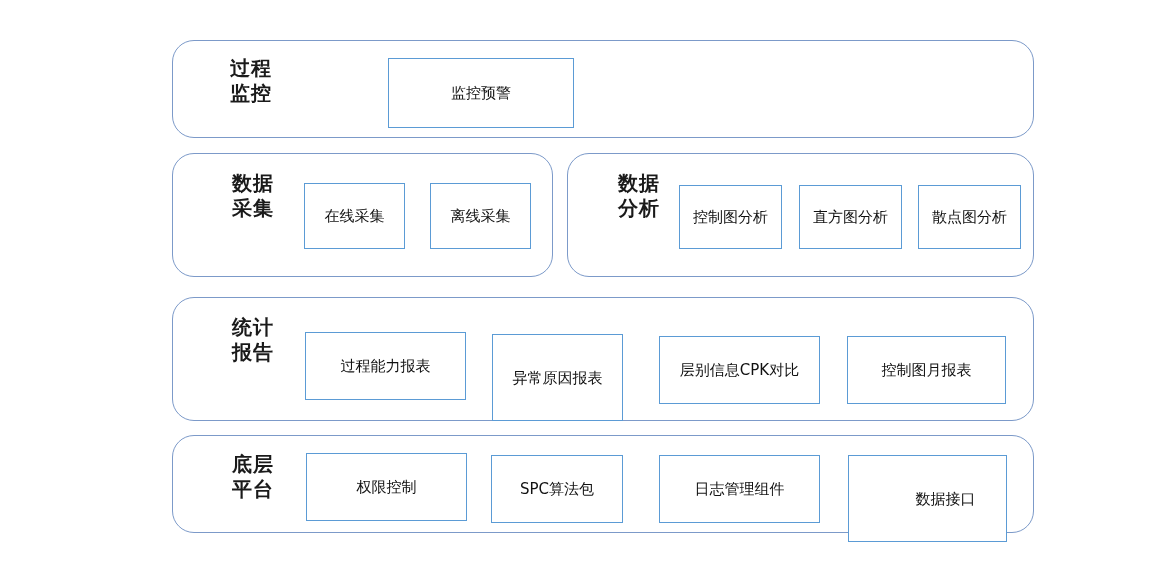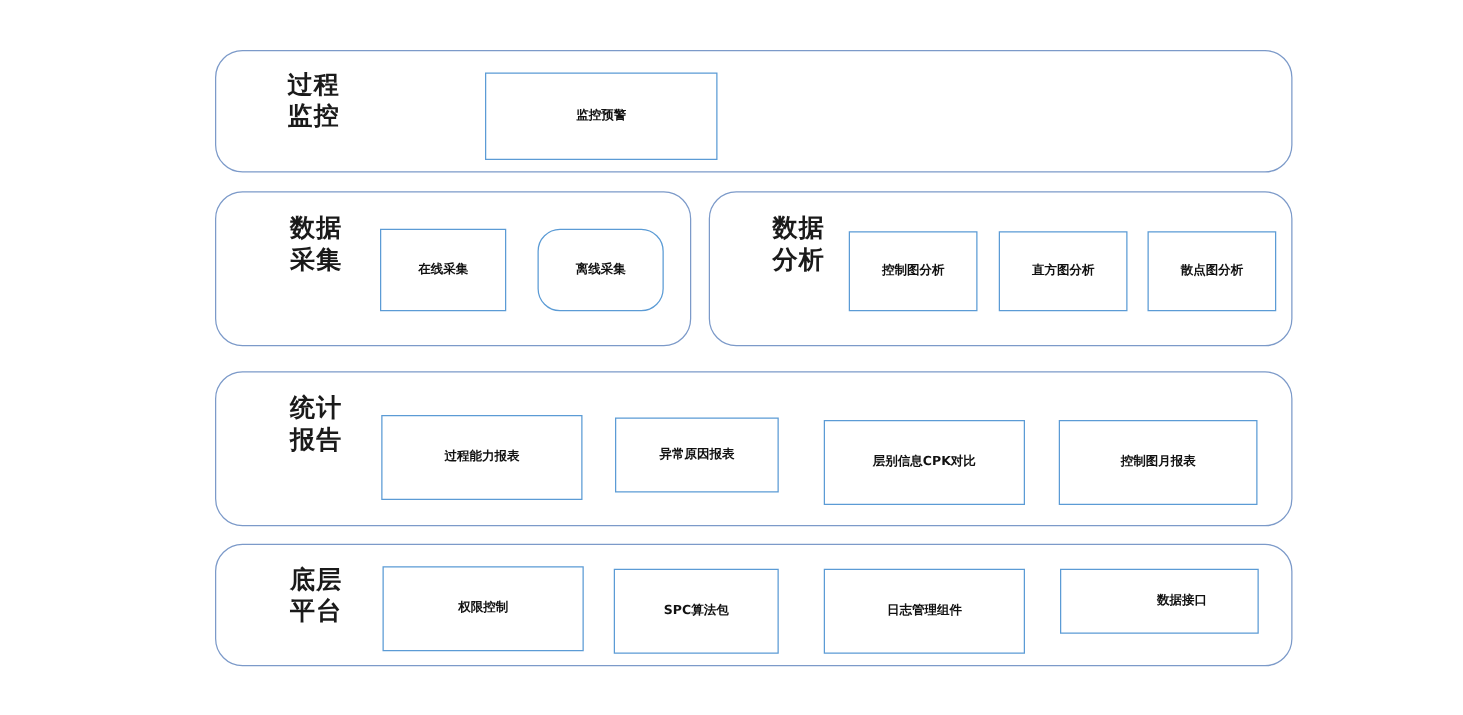--- a/index.html
+++ b/index.html
@@ -50,22 +50,22 @@
     position: absolute;
     box-sizing: border-box;
     border: 1.3px solid #5B9BD5;
     background: #ffffff;
     display: flex;
     align-items: center;
     justify-content: center;
   }
   .item-label {
     font-family: "DejaVu Sans", "Liberation Sans", sans-serif;
-    font-size: 10px;
-    font-weight: bold;
+    font-size: 15px;
+    font-weight: normal;
     color: #111111;
     text-align: center;
     line-height: 1.2;
     white-space: nowrap;
   }
 </style>
 </head>
 <body>
 
 <div id="canvas">
@@ -82,21 +82,21 @@
 
   <div class="group" style="left:172px; top:153px; width:381px; height:124px;">
   </div>
   <div class="group-label" style="left:208px; top:171px; width:90px;">数据
 采集</div>
 
   <div class="item" style="left:304px; top:183px; width:101px; height:66px;">
     <span class="item-label">在线采集</span>
   </div>
 
-  <div class="item" style="left:430px; top:183px; width:101px; height:66px;border-radius:18px;">
+  <div class="item" style="left:430px; top:183px; width:101px; height:66px;">
     <span class="item-label">离线采集</span>
   </div>
 
   <div class="group" style="left:567px; top:153px; width:467px; height:124px;">
   </div>
   <div class="group-label" style="left:594px; top:171px; width:90px;">数据
 分析</div>
 
   <div class="item" style="left:679px; top:185px; width:103px; height:64px;">
     <span class="item-label">控制图分析</span>
@@ -112,21 +112,21 @@
 
   <div class="group" style="left:172px; top:297px; width:862px; height:124px;">
   </div>
   <div class="group-label" style="left:208px; top:315px; width:90px;">统计
 报告</div>
 
   <div class="item" style="left:305px; top:332px; width:161px; height:68px;">
     <span class="item-label">过程能力报表</span>
   </div>
 
-  <div class="item" style="left:492px; top:334px; width:131px; height:60px;">
+  <div class="item" style="left:492px; top:334px; width:131px; height:87px;">
     <span class="item-label">异常原因报表</span>
   </div>
 
   <div class="item" style="left:659px; top:336px; width:161px; height:68px;">
     <span class="item-label">层别信息CPK对比</span>
   </div>
 
   <div class="item" style="left:847px; top:336px; width:159px; height:68px;">
     <span class="item-label">控制图月报表</span>
   </div>
@@ -141,17 +141,17 @@
   </div>
 
   <div class="item" style="left:491px; top:455px; width:132px; height:68px;">
     <span class="item-label">SPC算法包</span>
   </div>
 
   <div class="item" style="left:659px; top:455px; width:161px; height:68px;">
     <span class="item-label">日志管理组件</span>
   </div>
 
-  <div class="item" style="left:848px; top:455px; width:159px; height:52px;padding-left:36px;">
+  <div class="item" style="left:848px; top:455px; width:159px; height:87px;padding-left:36px;">
     <span class="item-label">数据接口</span>
   </div>
 
 </div>
 
 </body></html>

